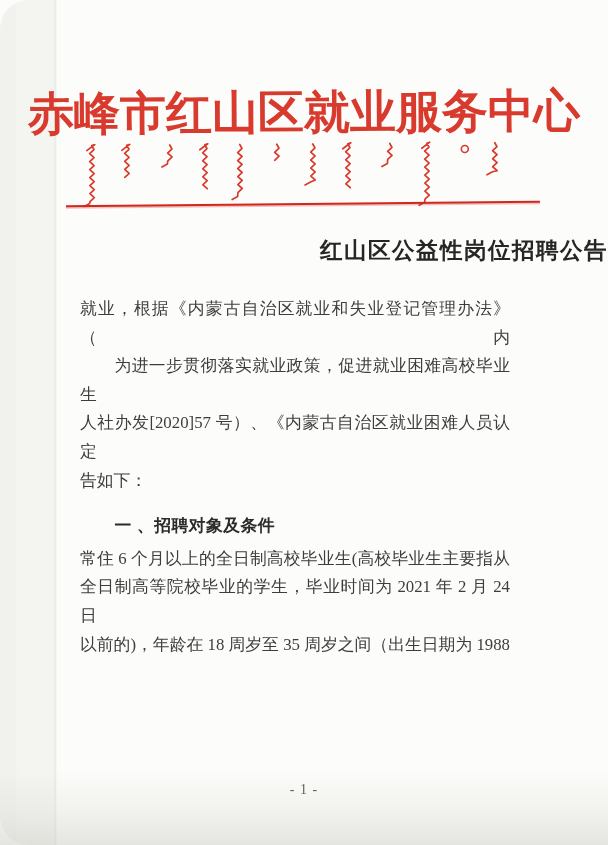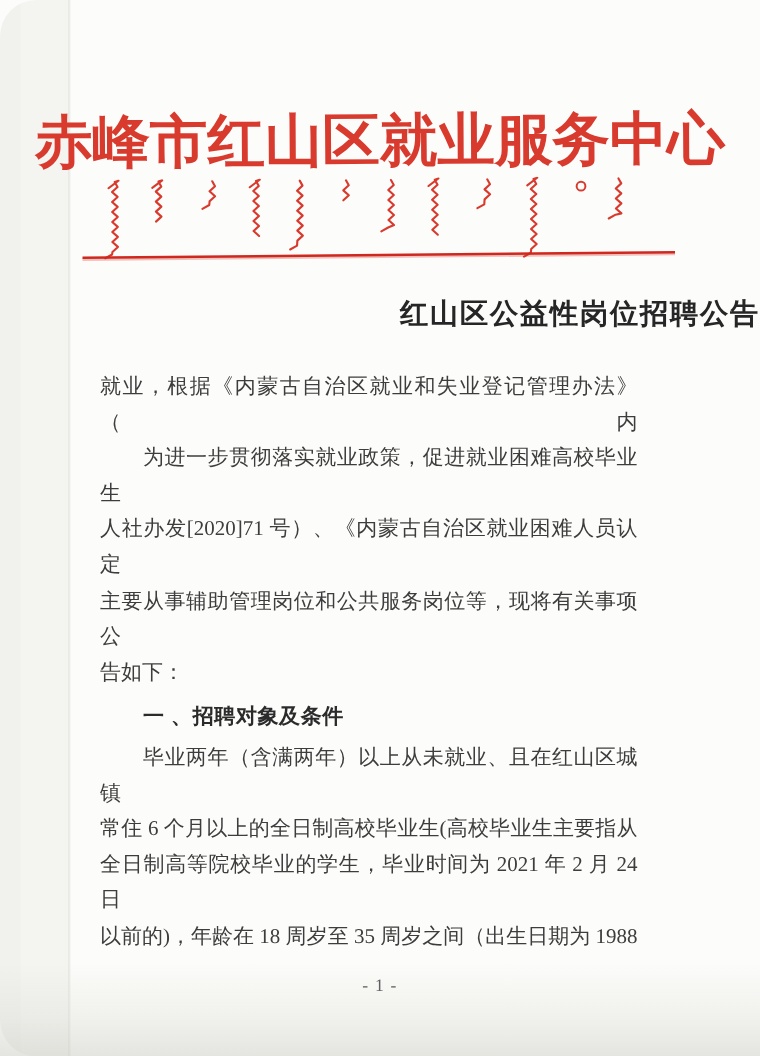--- a/index.html
+++ b/index.html
@@ -41,21 +41,21 @@
   .body-text{
     position:absolute;top:295px;left:80px;width:430px;
     font-size:16.8px;line-height:28.6px;color:#3d3d3d;
   }
   .line{min-height:28.6px;}
   .line.full{text-align:justify;text-align-last:justify;}
   .line.indent{text-indent:2.05em;}
   .line.heading{
     font-family:"Liberation Sans","DejaVu Sans",sans-serif;
     font-weight:bold;color:#2b2b2b;font-size:16.8px;
-    letter-spacing:0.5px;margin:7px 0 4px;
+    letter-spacing:0.5px;margin:17px 0 4px;
   }
   .page-num{
     position:absolute;top:782px;left:0;width:100%;
     text-align:center;font-size:14px;color:#4e4e4e;letter-spacing:1px;
   }
   .bottom-shade{
     position:absolute;left:0;right:0;bottom:0;height:75px;pointer-events:none;
     background:linear-gradient(180deg,
       rgba(213,213,206,0) 0%,
       rgba(213,213,206,0.30) 60%,
@@ -84,25 +84,23 @@
       <polyline points="417,2 419.2,6 414.8,10 419.2,14 414.8,18 419.2,22 414.8,26 419.2,30 414.5,31 409,34" class="mg"></polyline>
     </svg>
 
   <div class="red-rule"></div>
 
   <h1 class="doc-title">红山区公益性岗位招聘公告</h1>
 
   <div id="body-lines" class="body-text">
       <div class="line full">就业，根据《内蒙古自治区就业和失业登记管理办法》（内</div>
       <div class="line full indent">为进一步贯彻落实就业政策，促进就业困难高校毕业生</div>
-      <div class="line full">人社办发[2020]71 号）、《内蒙古自治区就业困难人员认定</div>
-      <div class="line full">主要从事辅助管理岗位和公共服务岗位等，现将有关事项公</div>
+      <div class="line full">人社办发[2020]57 号）、《内蒙古自治区就业困难人员认定</div>
       <div class="line end">告如下：</div>
       <div class="line heading indent">一 、招聘对象及条件</div>
-      <div class="line full indent">毕业两年（含满两年）以上从未就业、且在红山区城镇</div>
       <div class="line full">常住 6 个月以上的全日制高校毕业生(高校毕业生主要指从</div>
       <div class="line full">全日制高等院校毕业的学生，毕业时间为 2021 年 2 月 24 日</div>
       <div class="line full">以前的)，年龄在 18 周岁至 35 周岁之间（出生日期为 1988</div>
     </div>
 
   <div class="page-num">- 1 -</div>
 
   <div class="bottom-shade"></div>
 </div>
 

